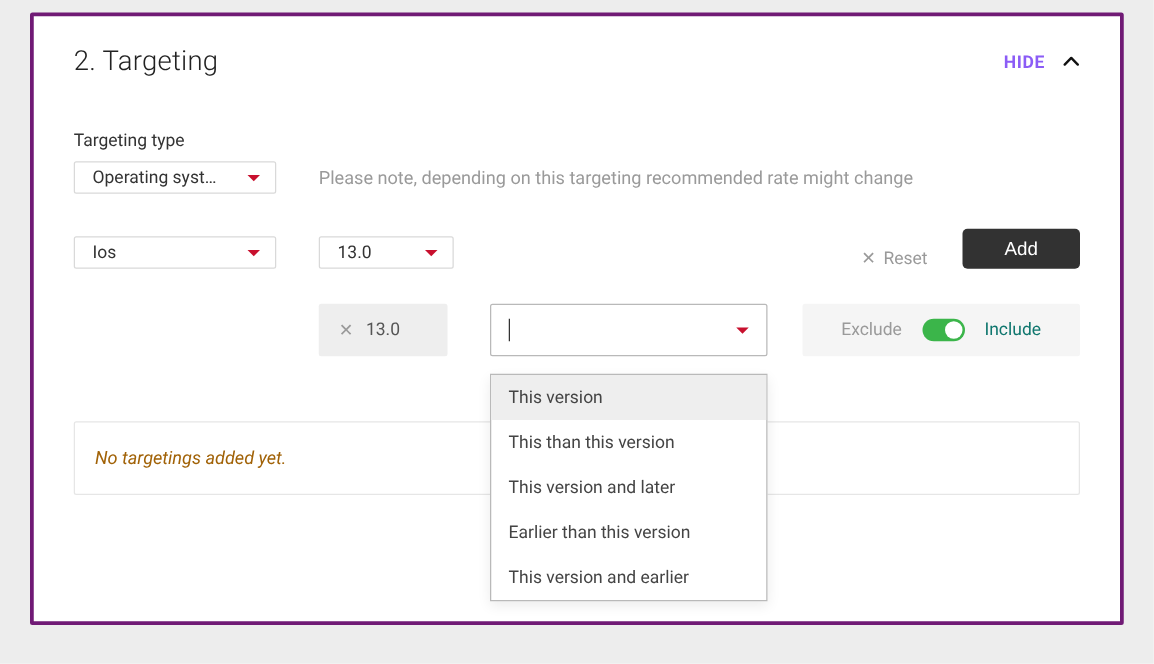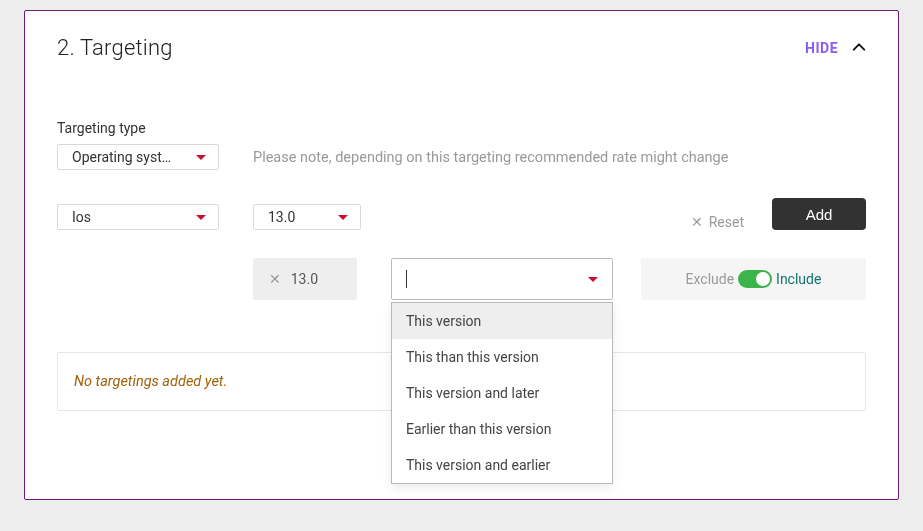--- a/index.html
+++ b/index.html
@@ -8,21 +8,21 @@
     background: #ededed;
     font-family: -apple-system, BlinkMacSystemFont, "Segoe UI", Roboto, Arial, sans-serif;
     font-size: 14px;
     color: #333;
     width: 923px;
     height: 531px;
     padding: 10px 24px 24px 24px;
   }
   .panel {
     background: #fff;
-    border: 1px solid #701a75;
+    border: 3px solid #701a75;
     border-radius: 2px;
     padding: 0;
     min-height: 490px;
     position: relative;
   }
   .panel-header {
     display: flex;
     justify-content: space-between;
     align-items: center;
     padding: 24px 32px 8px 32px;
@@ -46,21 +46,21 @@
     width: 14px; height: 14px;
     display: inline-block;
   }
   .body-area {
     padding: 28px 32px 24px 32px;
   }
   .label-small {
     font-size: 14px;
     color: #333;
     margin-bottom: 8px;
-    margin-top: 24px;
+    margin-top: 7px;
   }
   .row {
     display: flex;
     align-items: center;
     gap: 34px;
   }
   .select {
     border: 1px solid #d9d9d9;
     border-radius: 2px;
     height: 26px;
@@ -151,21 +151,21 @@
     cursor: pointer;
   }
   .text-caret {
     display:inline-block;
     width:1px;
     height:18px;
     background:#333;
   }
   .dropdown {
     position: absolute;
-    top: 44px;
+    top: 56px;
     left: 0;
     width: 222px;
     background: #fff;
     border: 1px solid #b9b9b9;
     box-shadow: 0 4px 10px rgba(0,0,0,0.08);
     z-index: 10;
   }
   .dropdown-item {
     padding: 10px 14px;
     font-size: 14px;
@@ -174,21 +174,21 @@
   }
   .dropdown-item.highlight { background: #eeeeee; }
   .toggle-box {
     background: #f5f5f5;
     border-radius: 2px;
     height: 42px;
     display: flex;
     align-items: center;
     padding: 0 16px;
     margin-left: 28px;
-    gap: 4px;
+    gap: 16px;
     width: 236px;
     justify-content: center;
   }
   .tlabel-off { color: #9a9a9a; font-size: 14px; }
   .tlabel-on { color: #0f766e; font-size: 14px; }
   .switch {
     width: 34px; height: 18px;
     background: #3bb54a;
     border-radius: 9px;
     position: relative;

